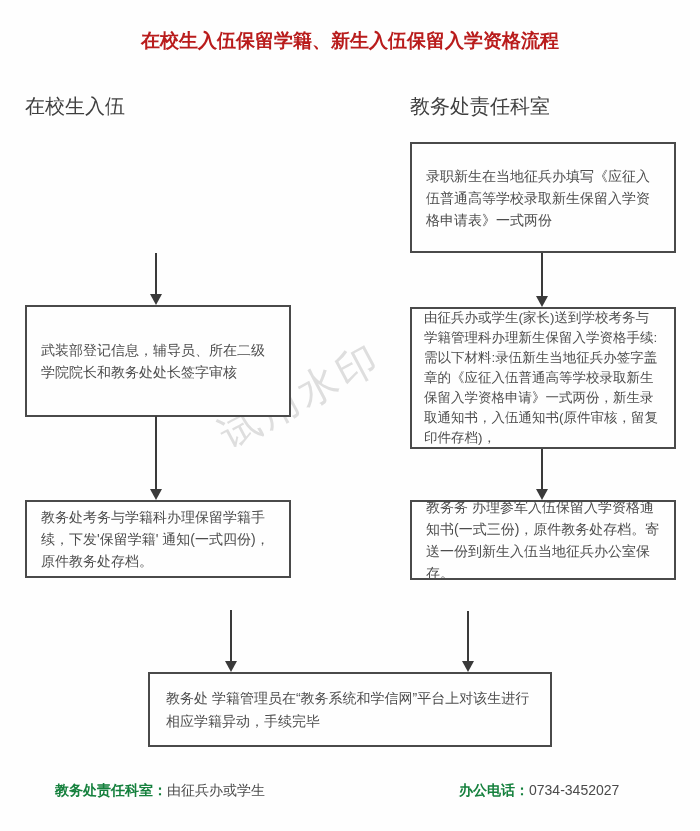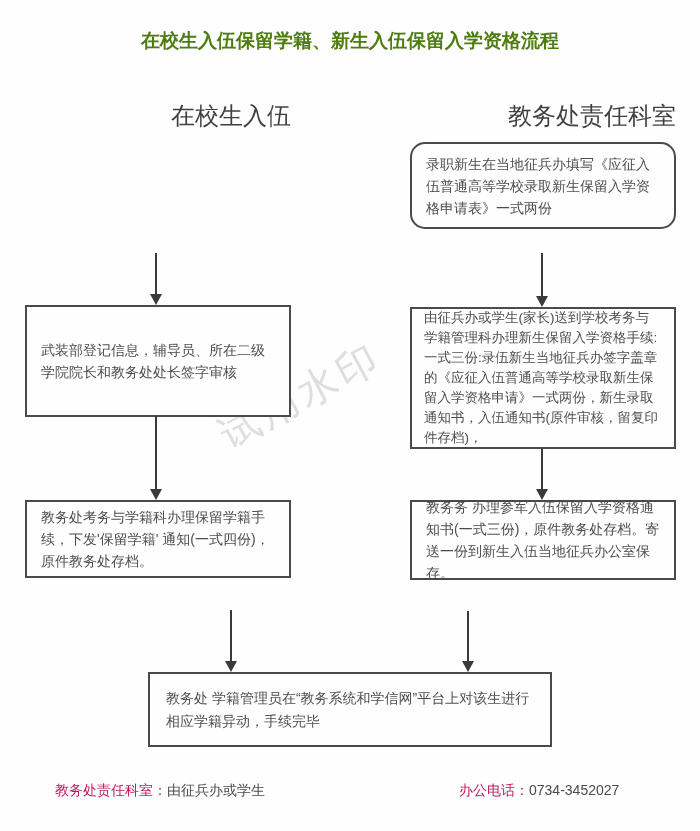--- a/index.html
+++ b/index.html
@@ -12,66 +12,66 @@
   }
   .watermark {
     position:absolute; left:300px; top:396px;
     transform:translate(-50%,-50%) rotate(-28deg);
     font-size:40px; letter-spacing:4px; color:#dedede;
     white-space:nowrap; z-index:0; user-select:none;
   }
   .title {
     position:absolute; left:0; top:28px; width:700px;
     margin:0; text-align:center;
-    font-size:19px; font-weight:bold; color:#4d7c0f;
+    font-size:19px; font-weight:bold; color:#b91c1c;
     z-index:2;
   }
   .col-header {
-    position:absolute; top:100px; width:266px;
-    text-align:right; font-size:24px; font-weight:400; color:#3f3f3f;
+    position:absolute; top:93px; width:266px;
+    text-align:left; font-size:20px; font-weight:400; color:#3f3f3f;
     z-index:2;
   }
   .col-header.left  { left:25px; }
   .col-header.right { left:410px; }
   .fbox {
     position:absolute; box-sizing:border-box;
     border:2px solid #4a4a4a; background:#fefefe;
     display:flex; align-items:center;
     z-index:1;
   }
   .fbox p {
     margin:0; padding:0 14px;
     font-size:14px; line-height:22px; color:#4d4d4d;
     text-align:left; word-break:break-all;
   }
   #box-l1 { left:25px;  top:142px; width:266px; height:111px; }
   #box-l2 { left:25px;  top:305px; width:266px; height:112px; }
   #box-l3 { left:25px;  top:500px; width:266px; height:78px; }
-  #box-r1 { left:410px; top:142px; width:266px; height:87px;border-radius:15px; }
+  #box-r1 { left:410px; top:142px; width:266px; height:111px; }
   #box-r2 { left:410px; top:307px; width:266px; height:142px; }
   #box-r3 { left:410px; top:500px; width:266px; height:80px; }
   #box-r2 p { font-size:13.5px; line-height:20px; padding:0 12px; }
   #box-final { left:148px; top:672px; width:404px; height:75px; }
   #box-final p { padding:0 16px; line-height:23px; }
   .arrow { position:absolute; width:0; z-index:1; }
   .arrow .shaft {
     position:absolute; left:-1px; top:0;
     width:2px; height:calc(100% - 11px); background:#3a3a3a;
   }
   .arrow .head {
     position:absolute; bottom:0; left:-6px;
     width:0; height:0;
     border-left:6px solid transparent;
     border-right:6px solid transparent;
     border-top:11px solid #3a3a3a;
   }
   .footer-item { position:absolute; top:782px; font-size:14px; color:#4a4a4a; z-index:2; }
   #footer-dept  { left:55px; }
   #footer-phone { left:459px; }
-  .footer-item .lbl { font-weight:normal; color:#be185d; }
+  .footer-item .lbl { font-weight:bold; color:#15803d; }
 </style>
 </head>
 <body>
 
 <div class="page">
 
   <div class="watermark">试用水印</div>
 
   <h1 class="title">在校生入伍保留学籍、新生入伍保留入学资格流程</h1>
 
@@ -82,21 +82,21 @@
     <p>武装部登记信息，辅导员、所在二级学院院长和教务处处长签字审核</p>
   </div>
   <div class="fbox" id="box-l3">
     <p>教务处考务与学籍科办理保留学籍手续，下发'保留学籍' 通知(一式四份)，原件教务处存档。</p>
   </div>
 
   <div class="fbox" id="box-r1">
     <p>录职新生在当地征兵办填写《应征入伍普通高等学校录取新生保留入学资格申请表》一式两份</p>
   </div>
   <div class="fbox" id="box-r2">
-    <p>由征兵办或学生(家长)送到学校考务与学籍管理科办理新生保留入学资格手续:一式三份:录伍新生当地征兵办签字盖章的《应征入伍普通高等学校录取新生保留入学资格申请》一式两份，新生录取通知书，入伍通知书(原件审核，留复印件存档)，</p>
+    <p>由征兵办或学生(家长)送到学校考务与学籍管理科办理新生保留入学资格手续:需以下材料:录伍新生当地征兵办签字盖章的《应征入伍普通高等学校录取新生保留入学资格申请》一式两份，新生录取通知书，入伍通知书(原件审核，留复印件存档)，</p>
   </div>
   <div class="fbox" id="box-r3">
     <p>教务务 办理参军入伍保留入学资格通知书(一式三份)，原件教务处存档。寄送一份到新生入伍当地征兵办公室保存。</p>
   </div>
 
   <div class="fbox" id="box-final">
     <p>教务处 学籍管理员在“教务系统和学信网”平台上对该生进行相应学籍异动，手续完毕</p>
   </div>
 
   <div class="arrow" style="left:156px; top:253px; height:52px;">

